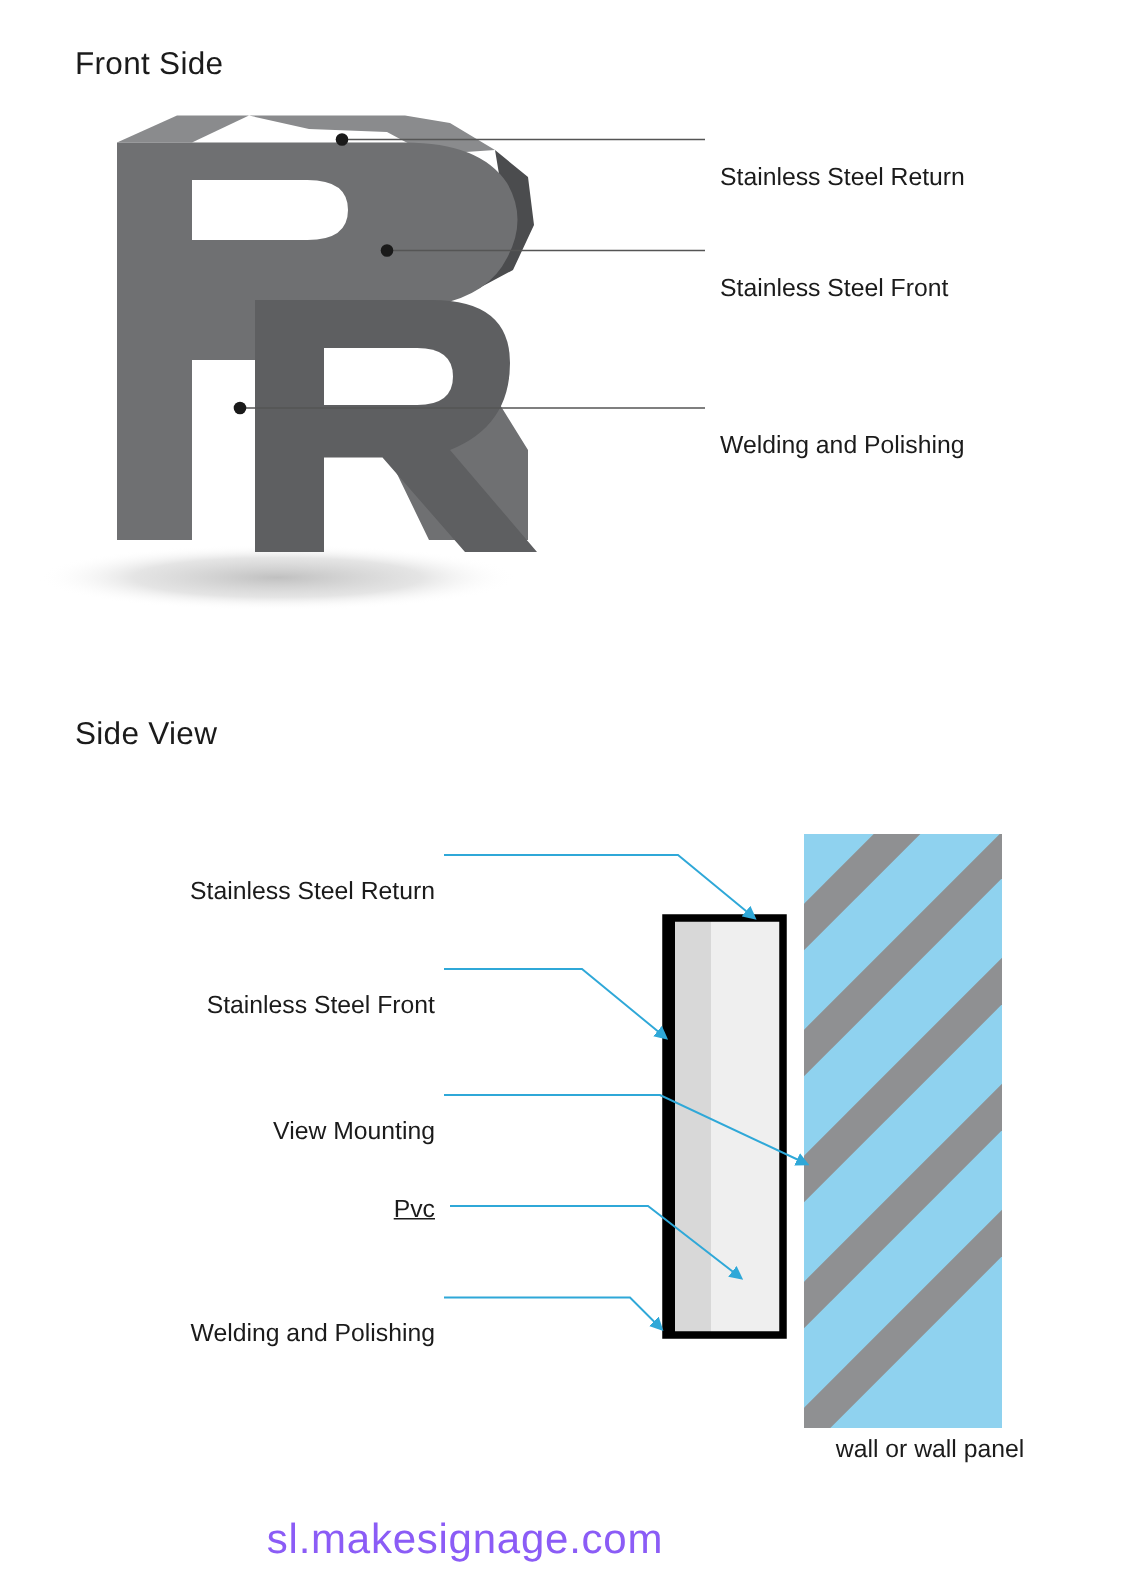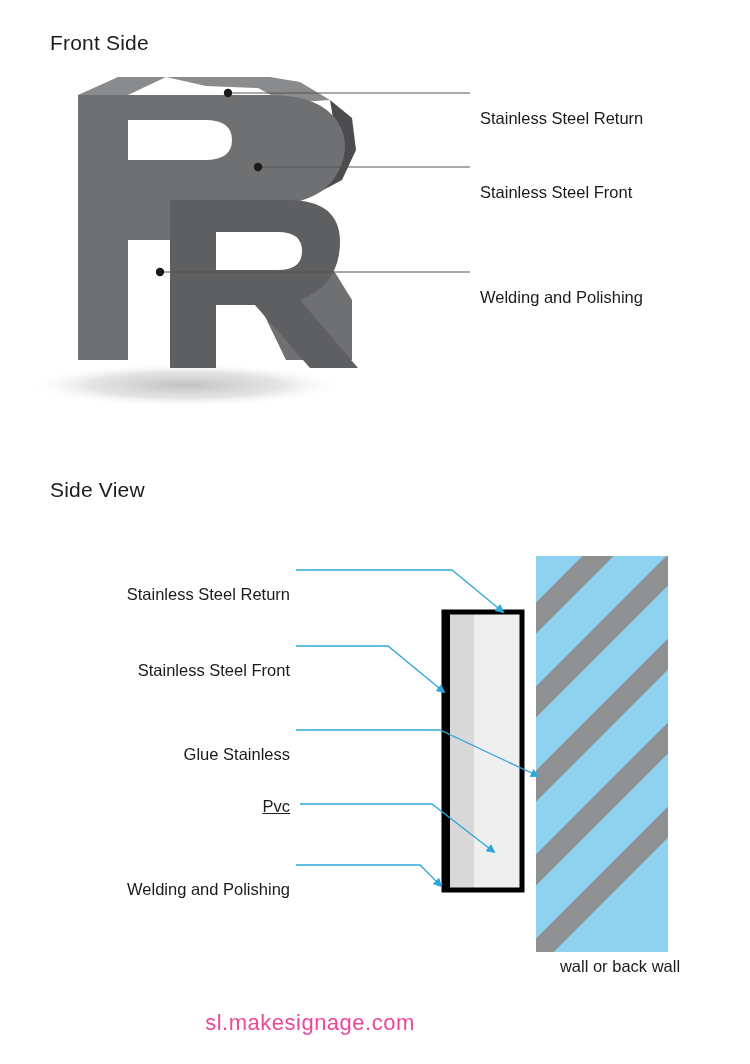--- a/index.html
+++ b/index.html
@@ -43,22 +43,22 @@
     height: 1064px;
     pointer-events: none;
   }
 
   #watermark {
     position: absolute;
     left: 0;
     top: 1010px;
     width: 620px;
     text-align: center;
-    font-size: 22px;
-    color: #ec4899;
+    font-size: 28px;
+    color: #8b5cf6;
     letter-spacing: .5px;
     font-family: "Liberation Sans", sans-serif;
   }
 
   #wall-caption {
     position: absolute;
     left: 500px;
     top: 957px;
     width: 240px;
     text-align: center;
@@ -168,19 +168,19 @@
     <path d="M296,570 L452,570 L503,612" marker-end="url(#arrowBlue)"></path>
     <path d="M296,646 L388,646 L444,692" marker-end="url(#arrowBlue)"></path>
     <path d="M296,730 L440,730 L538,776" marker-end="url(#arrowBlue)"></path>
     <path d="M300,804 L432,804 L494,852" marker-end="url(#arrowBlue)"></path>
     <path d="M296,865 L420,865 L441,886" marker-end="url(#arrowBlue)"></path>
   </g>
 </svg>
 
 <div class="callout-label right-aligned" style="left:40px; top:560px; width:250px;">Stainless Steel Return</div>
 <div class="callout-label right-aligned" style="left:40px; top:636px; width:250px;">Stainless Steel Front</div>
-<div class="callout-label right-aligned" style="left:40px; top:720px; width:250px;">Glue Stainless</div>
+<div class="callout-label right-aligned" style="left:40px; top:720px; width:250px;">View Mounting</div>
 <div class="callout-label right-aligned" style="left:40px; top:772px; width:250px;text-decoration:underline;">Pvc</div>
 <div class="callout-label right-aligned" style="left:40px; top:855px; width:250px;">Welding and Polishing</div>
 
-<div id="wall-caption">wall or back wall</div>
+<div id="wall-caption">wall or wall panel</div>
 
 <div id="watermark">sl.makesignage.com</div>
 
 </body></html>

